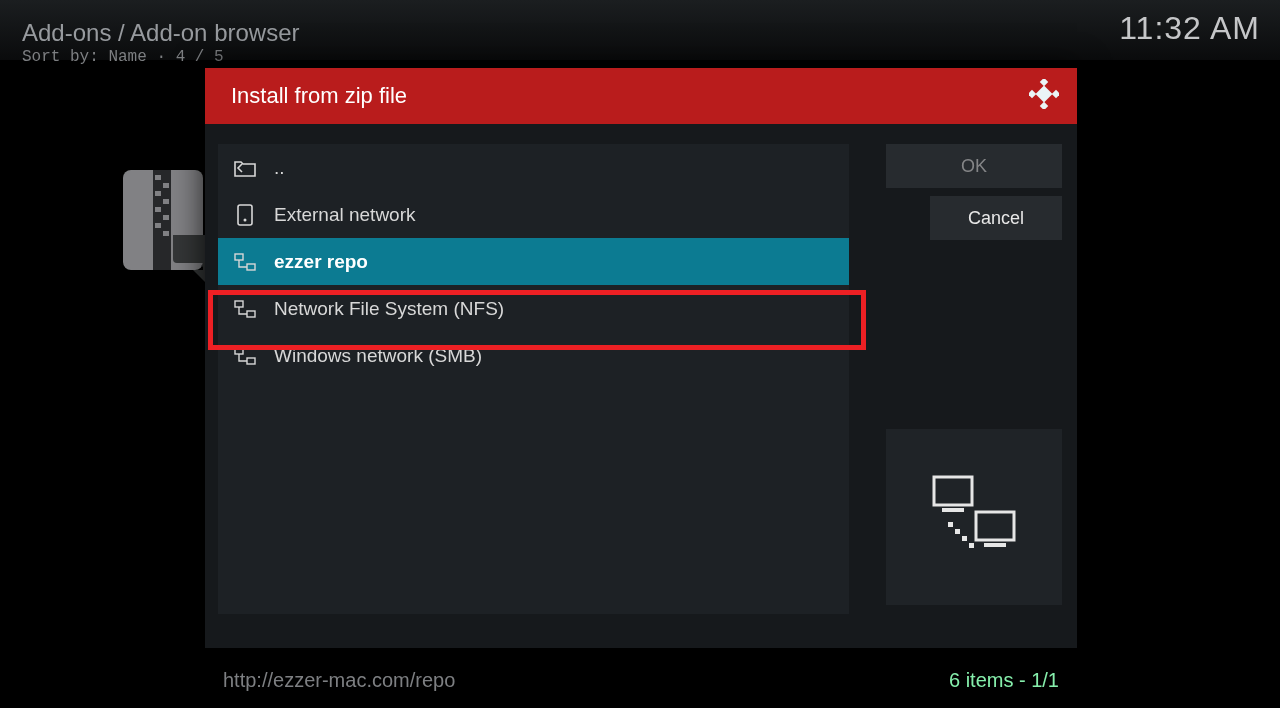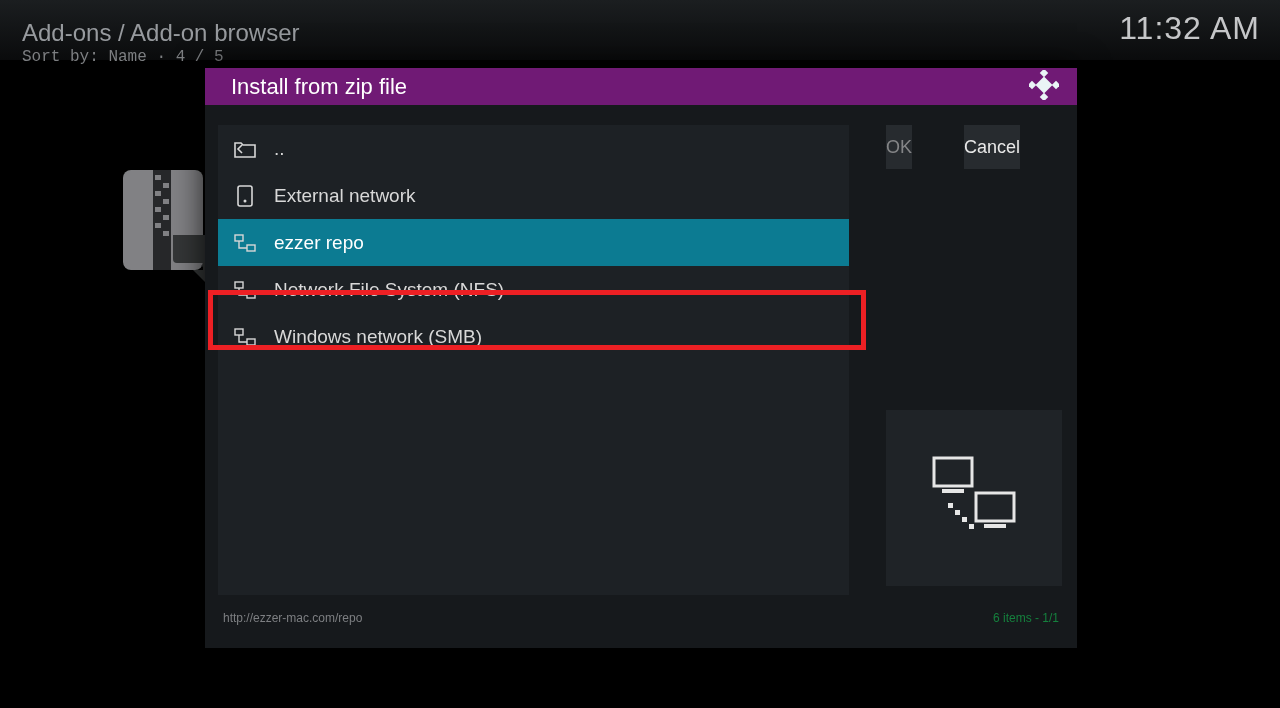--- a/index.html
+++ b/index.html
@@ -51,22 +51,22 @@
   .dialog {
     position: absolute;
     left: 205px;
     top: 68px;
     width: 872px;
     height: 580px;
     background: #16191c;
     box-shadow: 0 0 30px rgba(0,0,0,0.8);
   }
   .dialog-header {
-    height: 37px;
-    background: #701a75;
+    height: 56px;
+    background: #b91c1c;
     display: flex;
     align-items: center;
     padding: 0 18px 0 26px;
     justify-content: space-between;
   }
   .dialog-title {
     color: #fff;
     font-size: 22px;
     font-weight: 400;
   }
@@ -97,37 +97,39 @@
     height: 22px;
     display: flex;
     align-items: center;
     justify-content: center;
     flex-shrink: 0;
   }
   .file-item.selected {
     background: #0c7b92;
     color: #fff;
     position: relative;
+    font-weight: bold;
   }
   .highlight-outline {
     position: absolute;
     left: 208px;
     top: 290px;
     width: 658px;
     height: 60px;
     border: 5px solid #ed2024;
     pointer-events: none;
     z-index: 50;
   }
   .side-buttons {
     position: absolute;
     right: 15px;
     top: 20px;
     width: 176px;
     display: flex;
+    flex-direction: column;
     gap: 8px;
   }
   .btn {
     height: 44px;
     background: #272b2f;
     color: #848587;
     display: flex;
     align-items: center;
     justify-content: center;
     font-size: 18px;
@@ -144,24 +146,25 @@
     display: flex;
     align-items: center;
     justify-content: center;
   }
   .dialog-footer {
     height: 34px;
     display: flex;
     align-items: center;
     justify-content: space-between;
     padding: 0 18px;
-    font-size: 12px;
+    font-size: 20px;
+    margin-top: 43px;
   }
   .footer-path { color: #7d7f82; }
-  .footer-count { color: #15803d; text-align: right; }
+  .footer-count { color: #86efac; text-align: right; }
 </style>
 </head>
 <body>
 
 <div class="bg-header">
   <div class="breadcrumb">Add-ons / Add-on browser</div>
   <div class="sortline">Sort by: Name  ·  4 / 5</div>
   <div class="clock">11:32 AM</div>
 </div>
 

